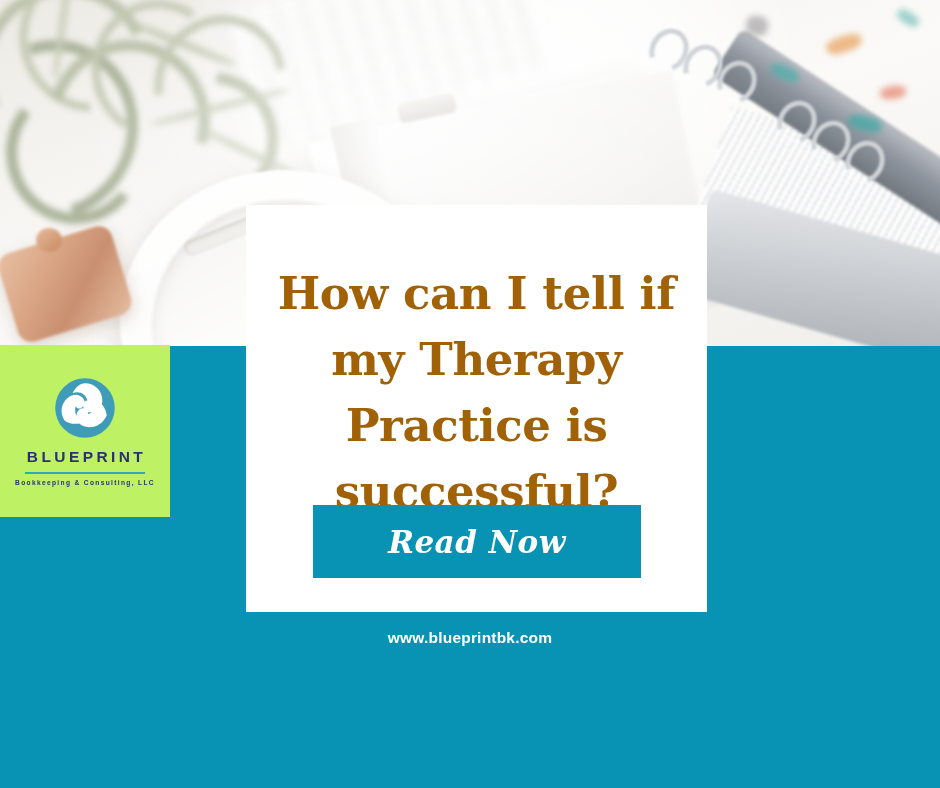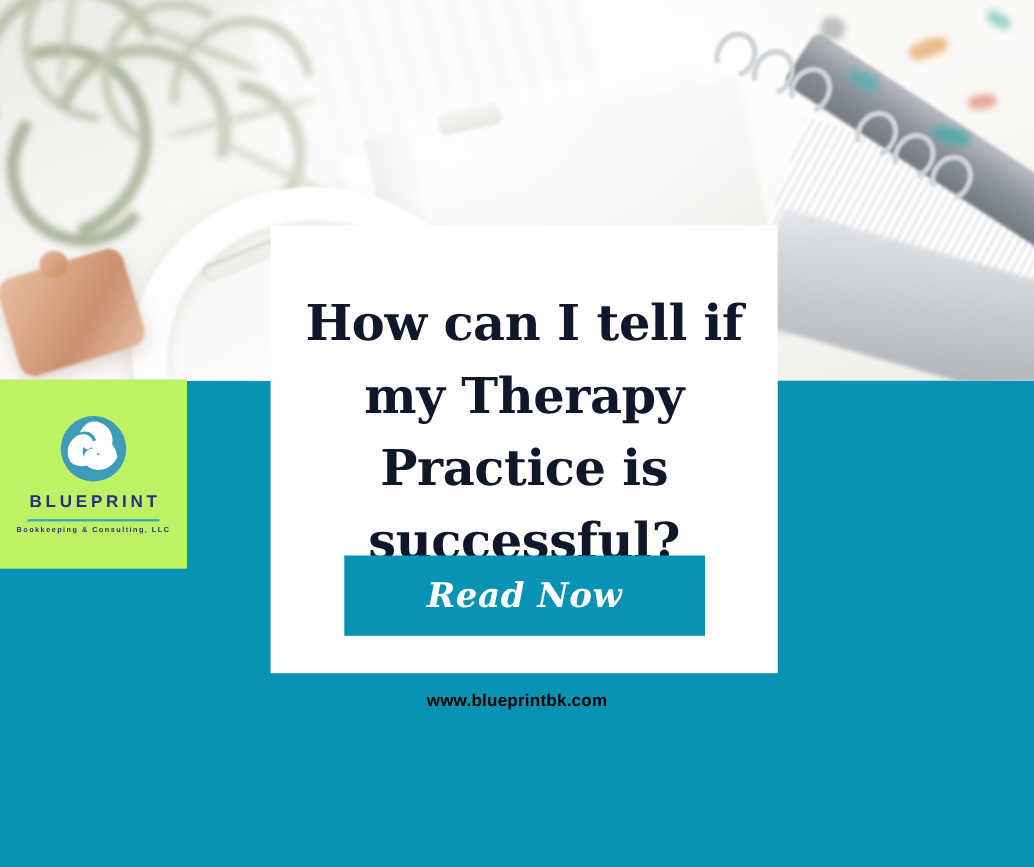--- a/index.html
+++ b/index.html
@@ -267,21 +267,21 @@
     position: absolute;
     left: 8px; top: 56px;
     width: 445px;
     margin: 0;
     text-align: center;
     font-family: "DejaVu Serif", "Liberation Serif", serif;
     font-weight: 700;
     font-size: 45px;
     line-height: 66px;
     letter-spacing: -0.4px;
-    color: #0f172a;
+    color: #a16207;
   }
   .cta-button {
     position: absolute;
     left: 67px; top: 300px;
     width: 328px; height: 73px;
     background: #0893b4;
     border: none;
     cursor: pointer;
     display: flex;
     align-items: center;
@@ -301,21 +301,21 @@
   
   .site-url {
     position: absolute;
     left: 0; top: 629px;
     width: 940px;
     text-align: center;
     font-family: "Liberation Sans", sans-serif;
     font-weight: 700;
     font-size: 15.5px;
     letter-spacing: 0.2px;
-    color: #000000;
+    color: #ffffff;
   }
 </style>
 </head>
 <body>
 
 <div class="canvas">
 
   <div class="photo">
     <div class="photo-base"></div>
 

